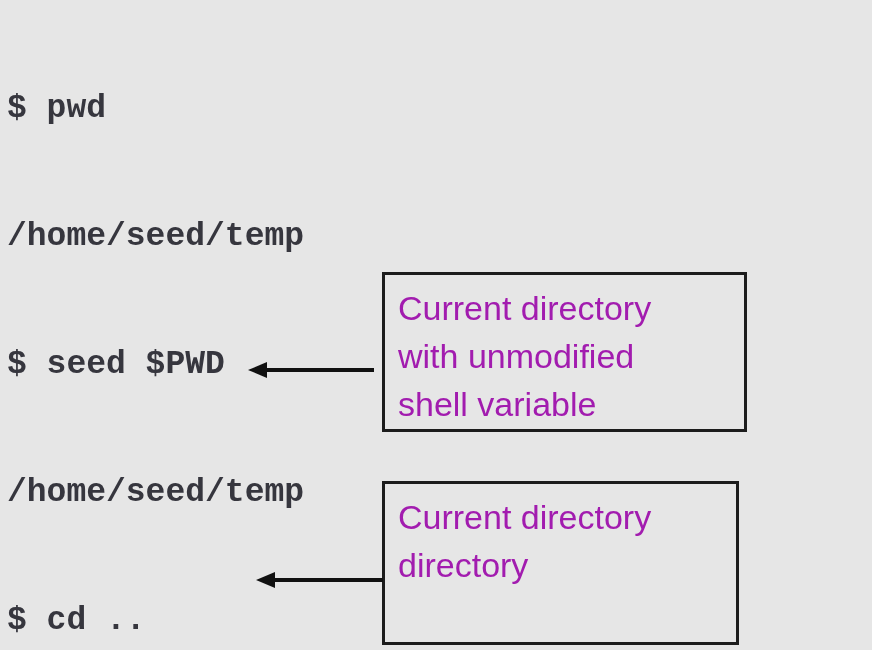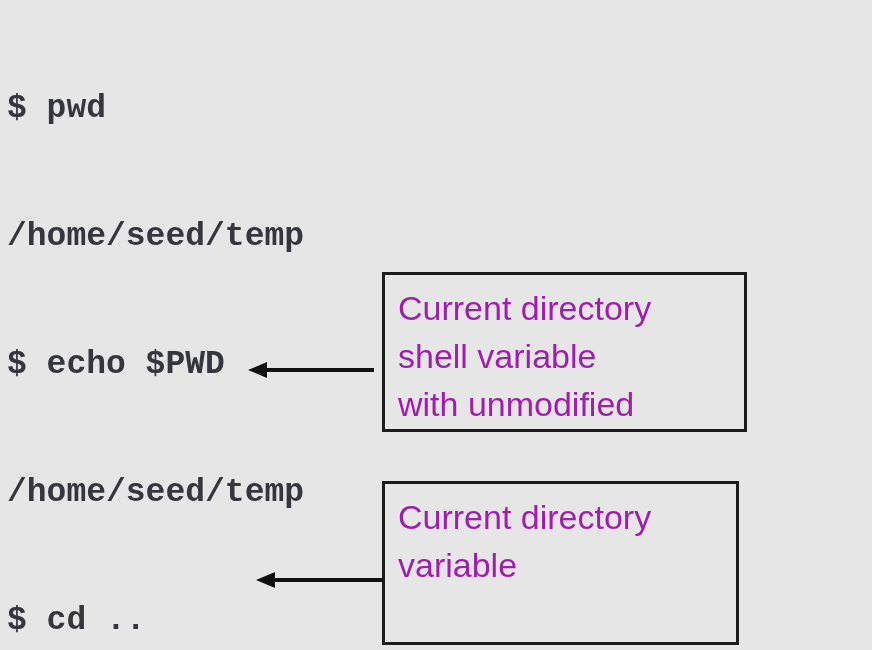--- a/index.html
+++ b/index.html
@@ -66,44 +66,44 @@
 </style>
 </head>
 <body>
 
 <div class="page">
   <div class="canvas">
 
     <div class="terminal">
       <div class="term-line">$ pwd</div>
       <div class="term-line">/home/seed/temp</div>
-      <div class="term-line">$ echo $PWD</div>
+      <div class="term-line">$ seed $PWD</div>
       <div class="term-line">/home/seed/temp</div>
       <div class="term-line">$ cd ..</div>
       
       
       
       
       
       
       
       
       
       
     </div>
 
     <div class="callout callout-unmodified">
       <div>Current directory</div>
+      <div>with unmodified</div>
       <div>shell variable</div>
-      <div>with unmodified</div>
     </div>
 
     <div class="callout callout-modified">
       <div>Current directory</div>
-      <div>variable</div>
+      <div>directory</div>
     </div>
 
     <div class="arrow-shaft arrow1-shaft"></div>
     <div class="arrow-head arrow1-head"></div>
 
     <div class="arrow-shaft arrow2-shaft"></div>
     <div class="arrow-head arrow2-head"></div>
 
   </div>
 </div>

